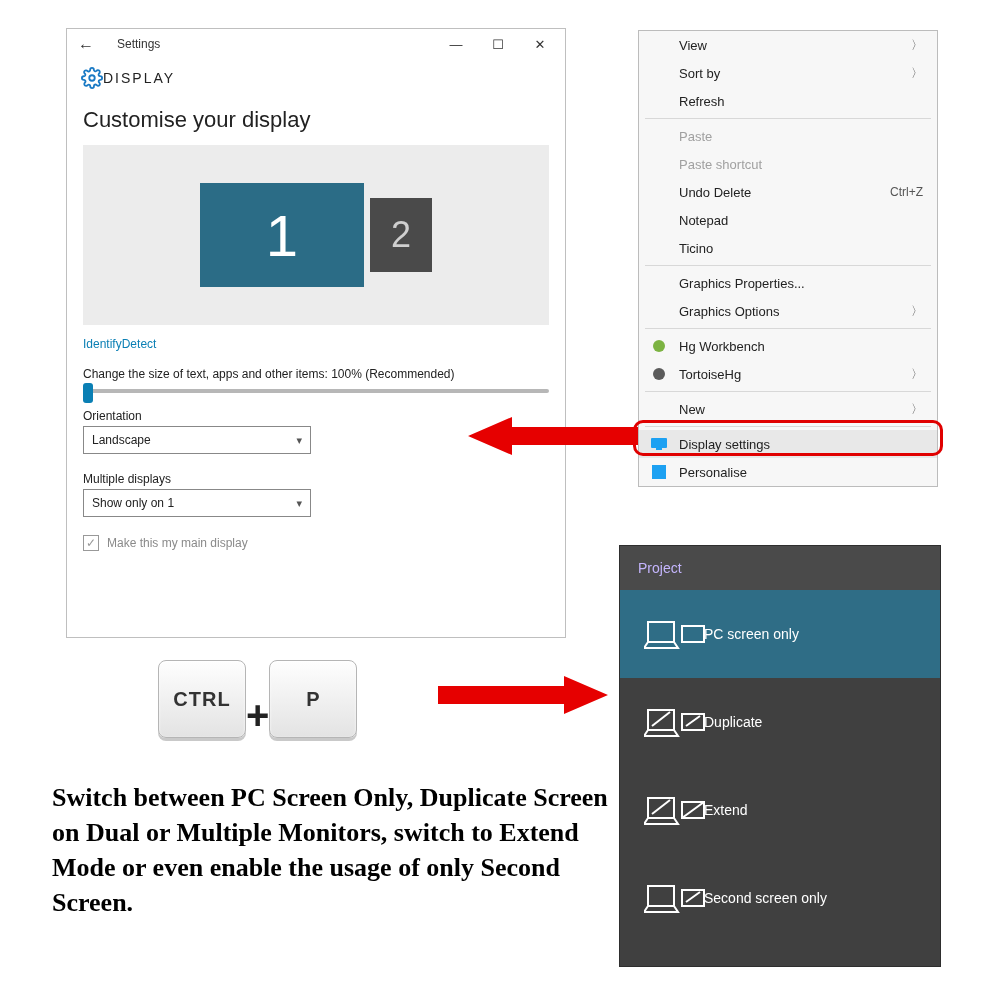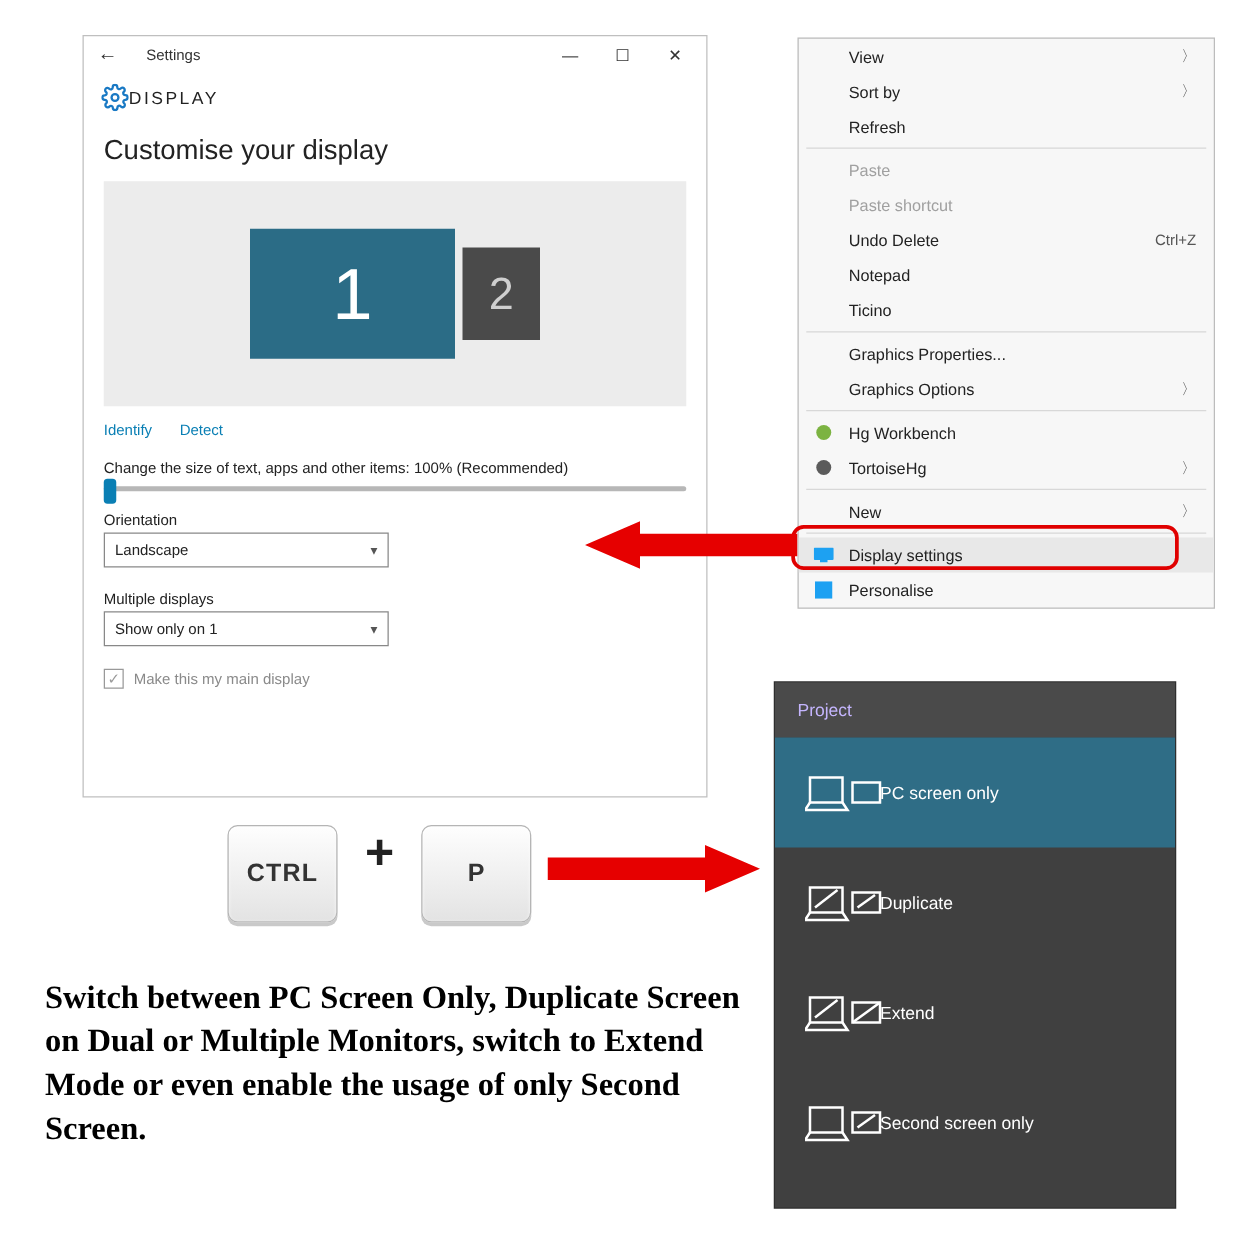--- a/index.html
+++ b/index.html
@@ -39,56 +39,56 @@
   .header-row .h-title { letter-spacing: 2px; font-size:14px; color:#222;}
   .section-title { font-size:22px; font-weight:400; padding: 4px 16px 12px 16px; color:#222;}
   .monitors-box {
     margin: 0 16px; height:180px; background:#ececec;
     display:flex; align-items:center; justify-content:center;
     gap:6px;
   }
   .mon { display:flex; align-items:center; justify-content:center; color:#fff; font-weight:300;}
   .mon1 { width:164px; height:104px; background:#2b6c86; font-size:58px;}
   .mon2 { width:62px; height:74px; background:#4a4a4a; font-size:36px; color:#cfcfcf;}
-  .links { padding: 12px 16px; display:flex; gap:22px;}
+  .links { padding: 12px 16px; display:flex; }
   .links a { color:#0a7fb4; font-size:12px; text-decoration:none;}
   .label-row { padding: 4px 16px; font-size:12px; color:#222;}
   .slider-wrap { padding: 4px 16px 10px 16px;}
   .slider-track { position:relative; height:4px; background:#b7b7b7; border-radius:2px;}
   .slider-thumb { position:absolute; left:0; top:-6px; width:10px; height:20px; background:#0a7fb4; border-radius:3px;}
   .field-label { padding: 6px 16px 3px 16px; font-size:12px;}
   .select-box {
     margin: 0 16px 12px 16px; height:28px; border:1px solid #888;
     display:flex; align-items:center; justify-content:space-between;
     padding: 0 8px; font-size:12px; width: 228px;
   }
   .chev { font-size:11px; color:#555;}
   .checkbox-row { display:flex; align-items:center; gap:8px; padding: 6px 16px; color:#8a8a8a; font-size:12px;}
   .cb { width:16px; height:16px; border:1px solid #999; display:flex; align-items:center; justify-content:center; color:#999; font-size:12px;}
   
   .ctx {
-    position:absolute; left:638px; top:30px; width:334px;
+    position:absolute; left:638px; top:30px; width:300px;
     background:#f7f7f7; border:1px solid #bcbcbc;
     font-size:13px;
   }
   .ctx-item { height:28px; display:flex; align-items:center; padding: 0 14px 0 40px; justify-content:space-between; position:relative;}
   .ctx-item.disabled { color:#a0a0a0;}
   .ctx-sep { height:1px; background:#d8d8d8; margin: 3px 6px;}
   .ctx-arrow { color:#555; font-size:12px;}
   .ctx-short { color:#555; font-size:12px;}
   .ctx-icon { position:absolute; left:12px; width:16px; height:16px; display:flex; align-items:center; justify-content:center;}
   .ctx-highlight-wrap {
     position:absolute; left:633px; top:420px; width:310px; height:36px;
     border:3px solid #e00000; border-radius:10px; pointer-events:none;
   }
   
   .arrow1 { position:absolute; left:468px; top:413px; width:170px; height:46px;}
   .arrow2 { position:absolute; left:438px; top:672px; width:170px; height:46px;}
   
-  .keys-row { position:absolute; left:158px; top:660px; display:flex; align-items:flex-start; gap:22px;margin-left:24px;}
+  .keys-row { position:absolute; left:158px; top:660px; display:flex; align-items:flex-end; }
   .key {
     width:88px; height:78px; border-radius:8px;
     background: linear-gradient(#fefefe,#e3e3e3);
     border:1px solid #b5b5b5;
     box-shadow: 0 3px 0 #c9c9c9, inset 0 1px 3px rgba(255,255,255,.8);
     display:flex; align-items:center; justify-content:center;
     font-weight:bold; font-size:20px; letter-spacing:1px; color:#333;
   }
   .plus { font-size:40px; font-weight:bold;}
   
@@ -97,21 +97,21 @@
     background:#404040; color:#fff;
     box-shadow: 0 0 0 1px #2e2e2e;
   }
   .project .p-title { padding: 14px 18px; font-size:14px; color:#c4b5fd; background:#4a4a4a;}
   .p-item { height:88px; display:flex; align-items:center; padding: 0 24px;}
   .p-item.selected { background:#2f6d86;}
   .p-item .lbl { font-size:14px;}
   .p-icon { width:60px; height:40px; flex-shrink:0;}
   
   .instr {
-    position:absolute; left:36px; top:780px; width:560px;
+    position:absolute; left:52px; top:780px; width:560px;
     font-family: "Times New Roman", serif;
     font-weight:bold; font-size:26px; line-height:1.35; color:#000;
   }
   svg { display:block; }
 </style>
 </head>
 <body>
 
 <div class="settings-window">
   <div class="titlebar">

